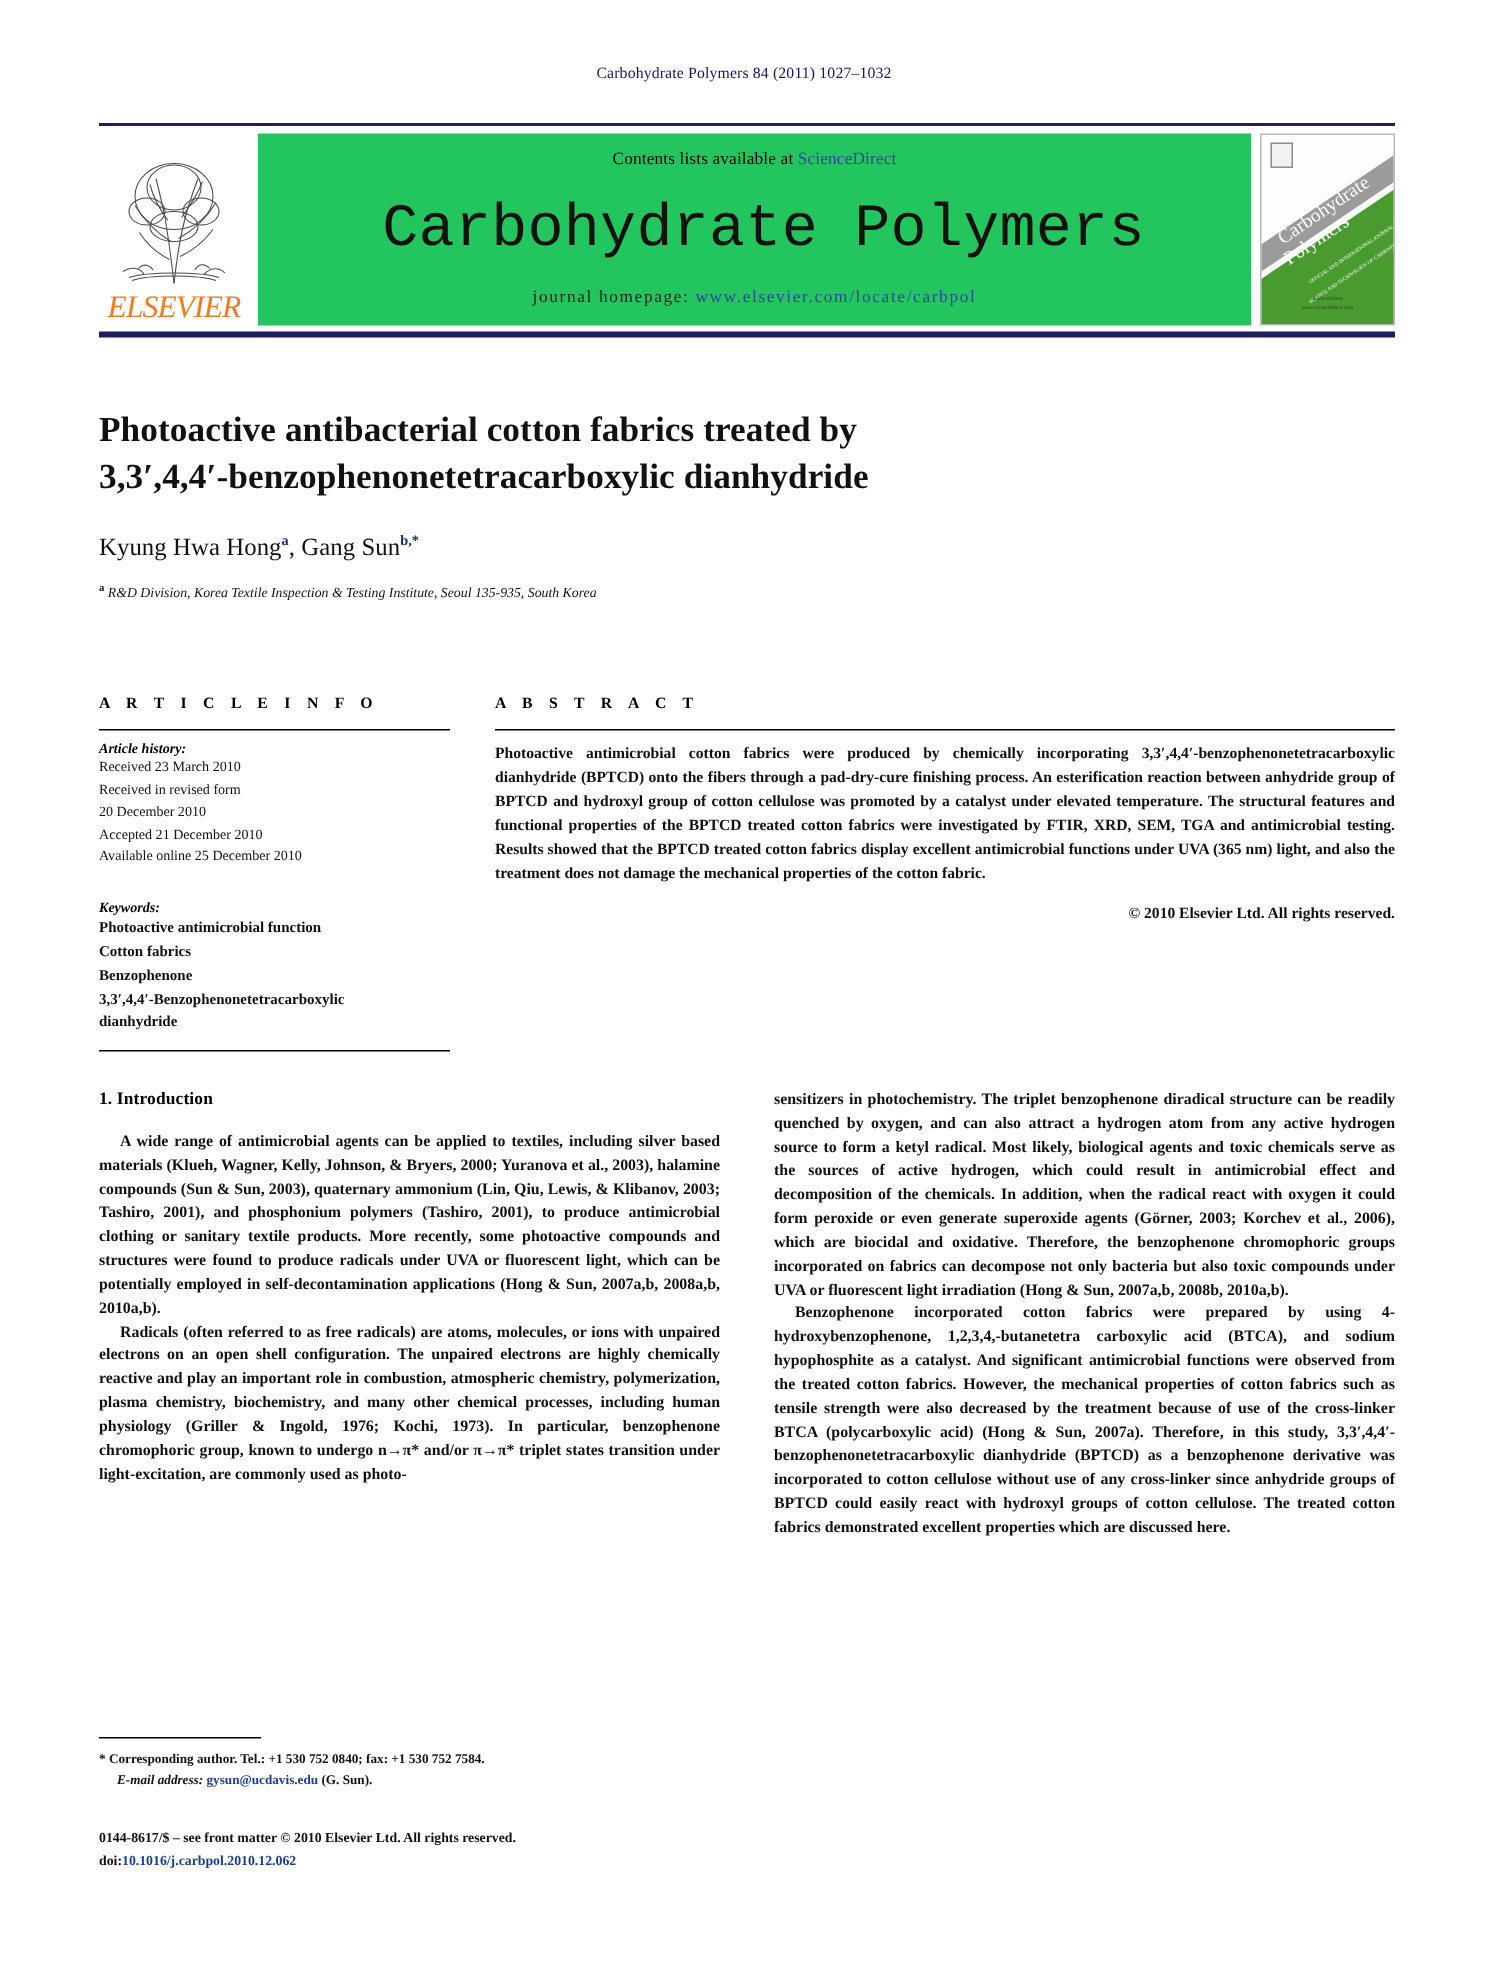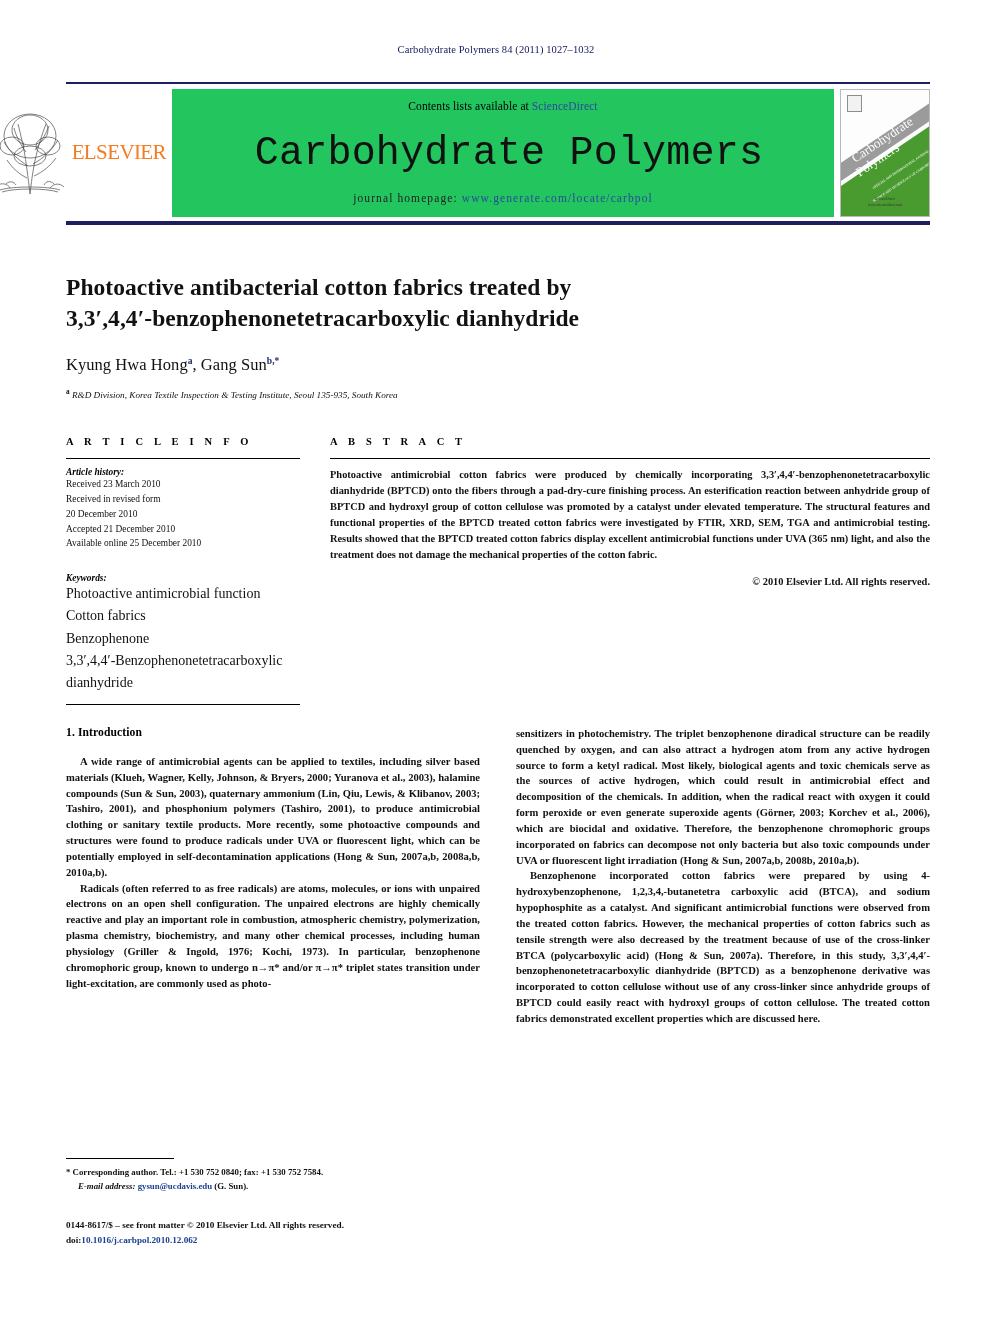--- a/index.html
+++ b/index.html
@@ -50,24 +50,25 @@
   .masthead-body {
     display: flex;
     align-items: stretch;
     height: 128px;
     margin-top: 5px;
   }
   .elsevier-logo {
     width: 100px;
     flex: 0 0 100px;
     display: flex;
-    flex-direction: row;
+    flex-direction: column;
     justify-content: flex-end;
     align-items: center;
     padding-bottom: 2px;
+    font-style: italic;
   }
   .tree-mark {
     width: 84px;
     height: 92px;
     position: relative;
   }
   .elsevier-word {
     font-family: "Liberation Serif", serif;
     font-size: 21px;
     letter-spacing: -0.6px;
@@ -213,21 +214,21 @@
   .affiliations sup {
     font-style: normal;
     font-weight: bold;
     font-size: 7.2px;
     vertical-align: super;
   }
 
   
   .info-abstract {
     position: absolute;
-    top: 436px;
+    top: 464px;
     left: 66px;
     width: 864px;
     display: flex;
     gap: 30px;
   }
   .col-info {
     width: 234px;
     flex: 0 0 234px;
   }
   .col-abstract {
@@ -258,23 +259,23 @@
   }
   .kw-block {
     margin-top: 22px;
   }
   .kw-label {
     font-style: italic;
     font-weight: bold;
     font-size: 9.4px;
   }
   .kw-list {
-    font-size: 14px;
+    font-size: 10px;
     line-height: 1.58;
-    font-weight: normal;
+    font-weight: bold;
     color: #111;
   }
   .hr-close {
     border-top: 1px solid #000;
     height: 0;
     margin-top: 10px;
   }
   .abstract-text {
     font-size: 10.4px;
     line-height: 1.53;
@@ -396,21 +397,21 @@
         <div class="elsevier-word">ELSEVIER</div>
       </div>
 
       <div class="journal-band">
         <div class="contents-line">
           <span>Contents lists available at </span><span class="sd">ScienceDirect</span>
         </div>
         <div class="journal-title">Carbohydrate Polymers</div>
         <div class="homepage-line">
           <span>journal homepage:</span>
-          <span class="url">www.generate.com/locate/carbpol</span>
+          <span class="url">www.elsevier.com/locate/carbpol</span>
         </div>
       </div>
 
       <div class="cover-thumb">
         <div class="cover-top-mark"></div>
         <div class="cover-diag" style="left:-24px; top:40px;"></div>
         <div class="cover-diag" style="left:22px; top:74px;"></div>
         <div class="cover-green"></div>
         <div class="cover-text" style="left:6px; top:42px;">Carbohydrate</div>
         <div class="cover-text" style="left:12px; top:62px;">Polymers</div>

